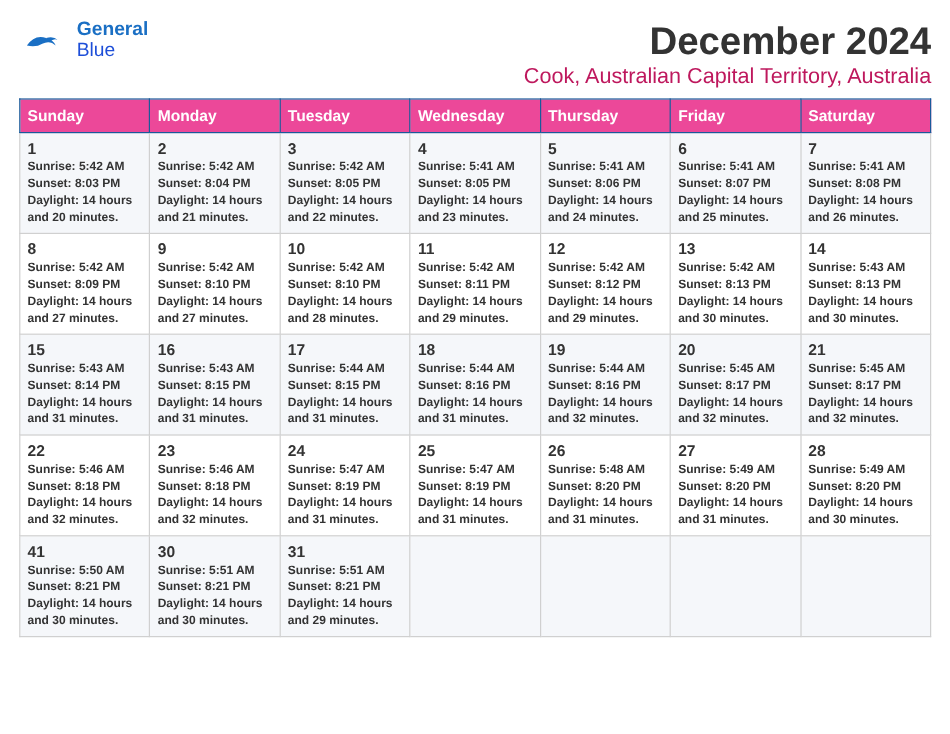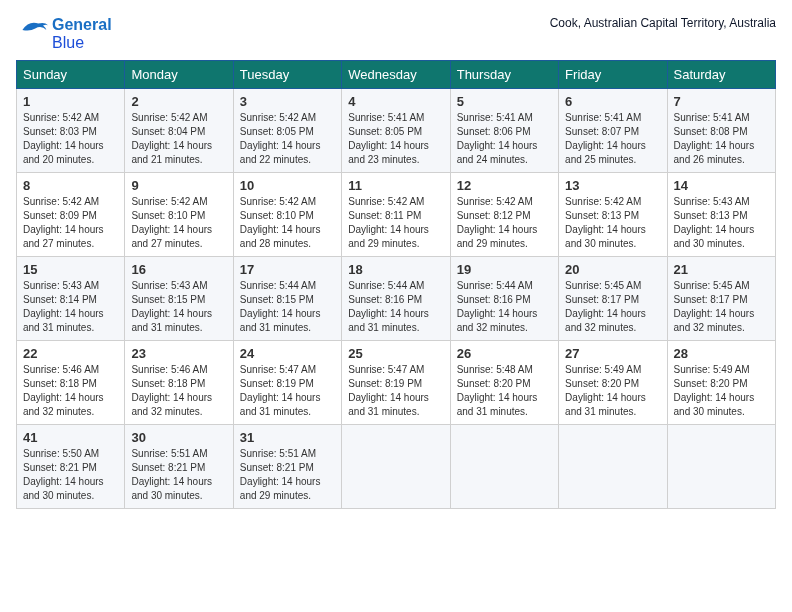--- a/index.html
+++ b/index.html
@@ -11,51 +11,51 @@
       padding: 16px;
     }
     .header-area {
       display: flex;
       justify-content: space-between;
       align-items: flex-start;
       margin-bottom: 8px;
     }
     .logo {
       display: flex;
-      align-items: flex-start;
-      gap: 4px;
+      align-items: flex-end;
+      gap: 16px;
     }
     .logo-bird {
       width: 32px;
       height: 28px;
     }
     .title-area {
       text-align: right;
     }
     .month-title {
       font-size: 32px;
       font-weight: bold;
       color: #333;
     }
     .subtitle {
-      font-size: 12px;
-      color: #0f172a;
+      font-size: 18px;
+      color: #be185d;
     }
     table {
       width: 100%;
       border-collapse: collapse;
       table-layout: fixed;
     }
     thead th {
-      background-color: #0f766e;
+      background-color: #ec4899;
       color: #fff;
       text-align: left;
       padding: 6px 6px;
       font-size: 13px;
-      font-weight: normal;
+      font-weight: bold;
       border: 1px solid #1a5a9a;
     }
     tbody td {
       vertical-align: top;
       padding: 5px 6px;
       font-size: 10.5px;
       color: #333;
       border: 1px solid #d0d0d0;
       height: 80px;
     }
@@ -68,37 +68,39 @@
     .day-number {
       font-size: 13px;
       font-weight: bold;
       display: block;
       margin-bottom: 2px;
     }
     .cell-text {
       font-size: 10px;
       line-height: 1.4;
       color: #333;
+      font-weight: bold;
     }
   </style>
 </head>
 <body>
 
 <div class="header-area">
   <div class="logo">
     <svg class="logo-bird" viewBox="0 0 40 32" xmlns="http://www.w3.org/2000/svg">
       <path d="M8 16 Q16 4 28 8 Q36 10 38 16 Q32 10 24 14 Q18 18 8 16Z" fill="#1a6fc4"></path>
       <path d="M28 8 Q36 6 40 10 Q36 8 32 12Z" fill="#1a6fc4"></path>
     </svg>
     <div>
       <div style="font-size:16px;font-weight:bold;color:#1a6fc4;">General</div>
       <div style="font-size:16px;font-weight:normal;color:#1d4ed8;">Blue</div>
     </div>
   </div>
   <div class="title-area">
+    <div class="month-title">December 2024</div>
     <div class="subtitle">Cook, Australian Capital Territory, Australia</div>
   </div>
 </div>
 
 <table>
   <thead id="calendar-header">
   <tr>
         <th>Sunday</th>
         <th>Monday</th>
         <th>Tuesday</th>

